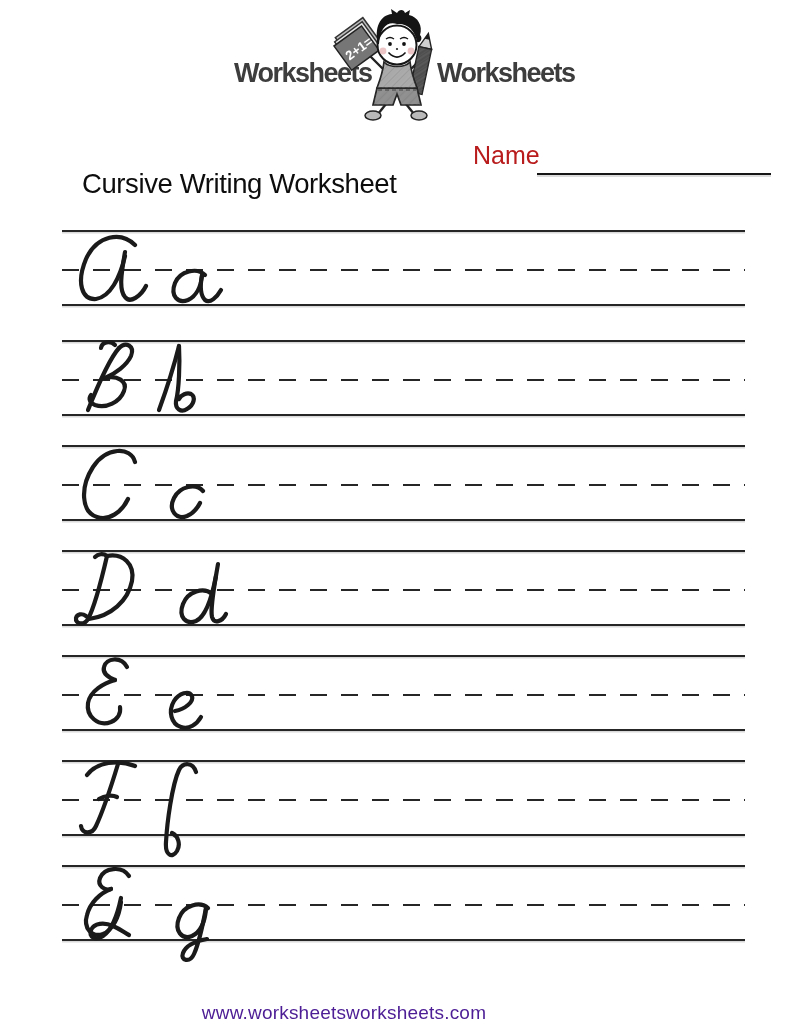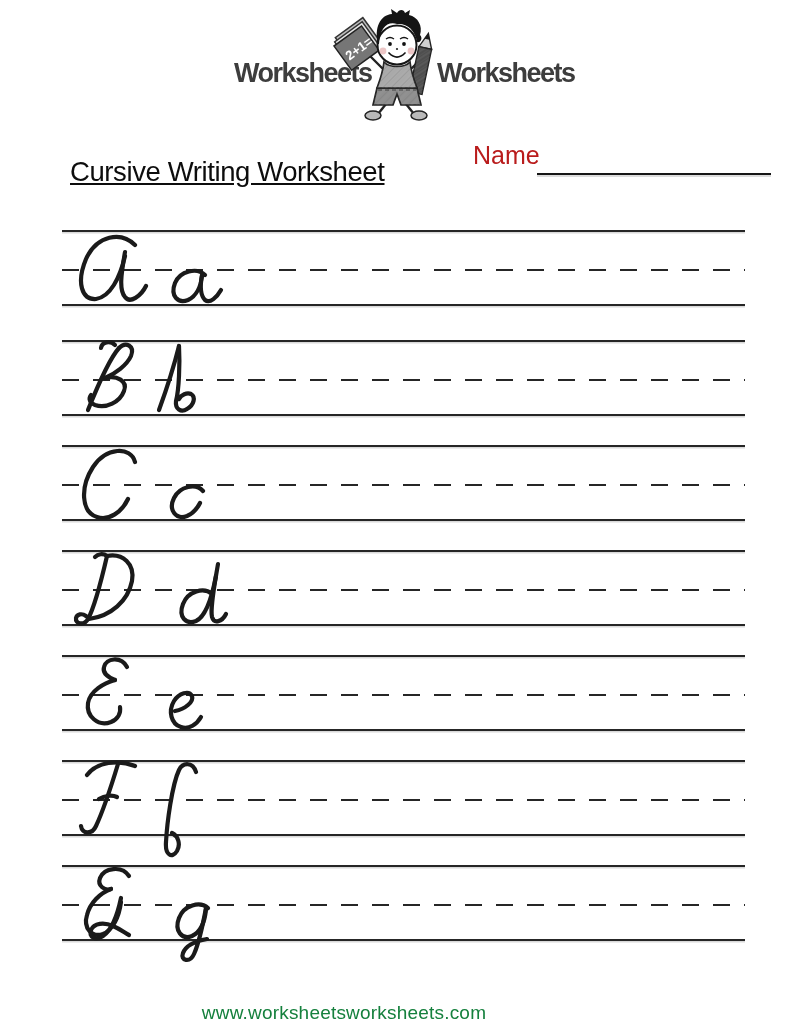--- a/index.html
+++ b/index.html
@@ -10,40 +10,40 @@
   
   .logo-text{
     position:absolute;top:60px;font-size:27px;font-weight:bold;color:#3d3d3d;
     letter-spacing:-1.5px;line-height:1;white-space:nowrap;
   }
   .logo-text.left{left:234px;}
   .logo-text.right{left:437px;}
   .mascot{position:absolute;left:330px;top:4px;}
   
   .title{
-    position:absolute;left:66px;top:151px;margin:4px;font-size:27.5px;font-weight:500;
-    letter-spacing:-0.4px;color:#0d0d0d;line-height:1.2;text-decoration:underline;
+    position:absolute;left:66px;top:151px;margin:16px;font-size:27.5px;font-weight:500;
+    letter-spacing:-0.4px;color:#0d0d0d;line-height:1.2;
   }
   .name-label{position:absolute;left:473px;top:140px;font-size:25px;color:#b91c1c;line-height:1.2;}
   .name-line{
     position:absolute;left:537px;top:173px;width:234px;height:2.2px;background:#161616;
     box-shadow:0 2px 0 #dcdcdc;
   }
   
   .guide-line{position:absolute;left:62px;width:683px;height:2.3px;background:#262626;box-shadow:0 1.5px 0 #d9d9d9;}
   .guide-dashed{
     position:absolute;left:62px;width:683px;height:2.3px;
     background:repeating-linear-gradient(90deg,#262626 0 17px,transparent 17px 31px);
   }
   .row-letters{position:absolute;left:55px;width:260px;height:135px;pointer-events:none;}
   .glyph{fill:none;stroke-width:4.2px;stroke-linecap:round;stroke-linejoin:round;}
   
   .footer{
     position:absolute;left:0;top:1002px;width:688px;text-align:center;
-    font-size:19px;letter-spacing:0.2px;color:#15803d;
+    font-size:19px;letter-spacing:0.2px;color:#4c1d95;
   }
   .sr{position:absolute;width:1px;height:1px;overflow:hidden;clip:rect(0 0 0 0);white-space:nowrap;}
 </style>
 </head>
 <body>
 
 <div class="page">
 
   <span class="logo-text left">Worksheets</span>
 

